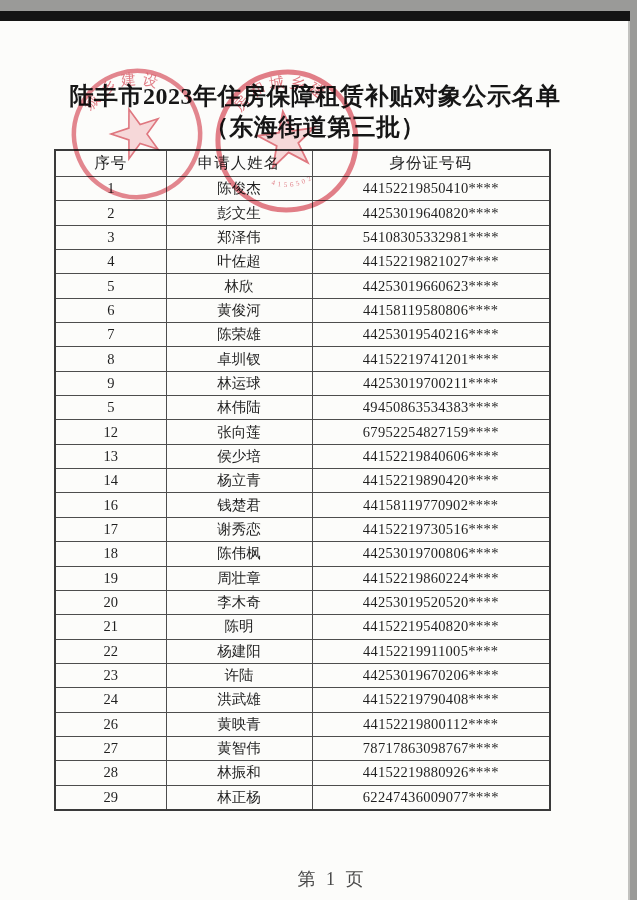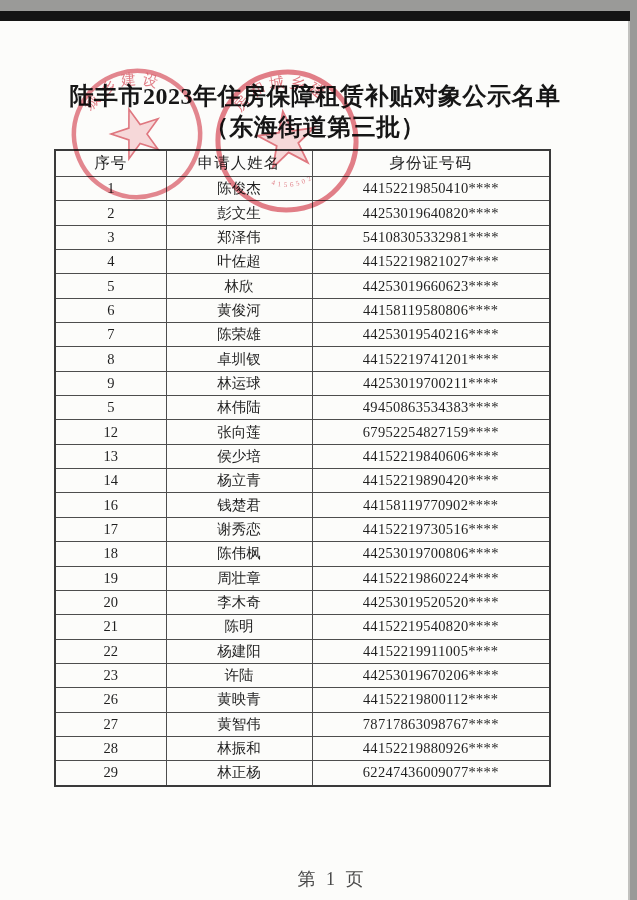--- a/index.html
+++ b/index.html
@@ -205,20 +205,25 @@
           <td data-name="cell-index">22</td>
           <td data-name="cell-name">杨建阳</td>
           <td data-name="cell-id">44152219911005****</td>
         </tr>
         <tr data-name="table-row">
           <td data-name="cell-index">23</td>
           <td data-name="cell-name">许陆</td>
           <td data-name="cell-id">44253019670206****</td>
         </tr>
         <tr data-name="table-row">
+          <td data-name="cell-index">24</td>
+          <td data-name="cell-name">洪武雄</td>
+          <td data-name="cell-id">44152219790408****</td>
+        </tr>
+        <tr data-name="table-row">
           <td data-name="cell-index">26</td>
           <td data-name="cell-name">黄映青</td>
           <td data-name="cell-id">44152219800112****</td>
         </tr>
         <tr data-name="table-row">
           <td data-name="cell-index">27</td>
           <td data-name="cell-name">黄智伟</td>
           <td data-name="cell-id">78717863098767****</td>
         </tr>
         <tr data-name="table-row">

